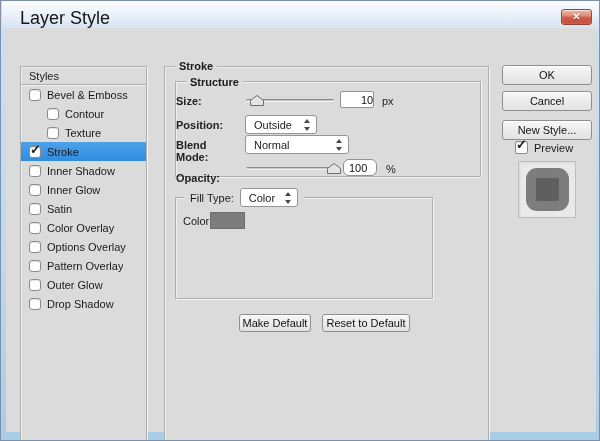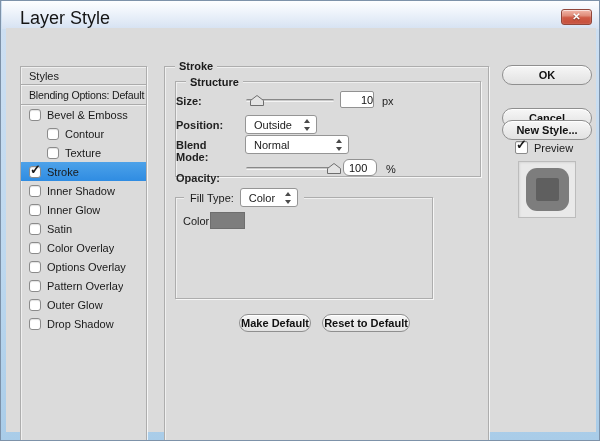--- a/index.html
+++ b/index.html
@@ -79,33 +79,32 @@
     content:""; position:absolute; left:0; border-left:3.5px solid transparent; border-right:3.5px solid transparent;
   }
   .stepper:before { top:0; border-bottom:4px solid #4a4a4a; }
   .stepper:after  { bottom:0; border-top:4px solid #4a4a4a; }
 
   #color-label { position:absolute; left:7px; top:17px; }
   #color-swatch { position:absolute; left:34px; top:14px; width:35px; height:17px;
                   border:1px solid #6e6e6e; cursor:pointer; }
 
   .btn {
-    position:absolute; border:1px solid #8f8f8f; border-radius:10px;
+    position:absolute; border:1px solid #8f8f8f; border-radius:3px;
     background:linear-gradient(180deg,#f7f7f7 0%,#ececec 50%,#e2e2e2 100%);
     box-shadow:inset 0 1px 0 #fff; font-size:11px; color:#111;
     display:flex; align-items:center; justify-content:center; cursor:pointer;
     font-family:"Liberation Sans",sans-serif;
-    font-weight:bold;
   }
   #make-default { left:74px; top:247px; width:72px; height:18px; }
   #reset-default { left:157px; top:247px; width:88px; height:18px;text-align:center; }
 
   
   #ok-btn { left:496px; top:37px; width:90px; height:20px; }
-  #cancel-btn { left:496px; top:80px; width:90px; height:20px; }
+  #cancel-btn { left:496px; top:63px; width:90px; height:20px; }
   #newstyle-btn { left:496px; top:92px; width:90px; height:20px; }
   #preview-wrap { position:absolute; left:509px; top:113px; display:flex; align-items:center; gap:6px; }
   #preview-cb { width:13px; height:13px; flex:0 0 13px; border-radius:2px; }
   #preview-thumb {
     position:absolute; left:512px; top:133px; width:58px; height:57px; background:#e9e9e9;
     border:1px solid #bcbcbc; box-shadow:inset 1px 1px 2px rgba(0,0,0,.08);
   }
   #preview-ring { position:absolute; left:7px; top:6px; width:43px; height:43px; border-radius:11px; background:#7d7d7d; }
   #preview-fill { position:absolute; left:10px; top:10px; width:23px; height:23px; border-radius:2px; background:#5f5f5f; }
 </style>
@@ -116,21 +115,20 @@
   <div id="titlebar">
     <span id="title">Layer Style</span>
     <div id="close-btn">
       <span>✕</span>
     </div>
   </div>
   <div id="body">
 
     <div id="styles-panel" class="groove">
       <div class="s-header">Styles</div>
-      <div class="s-blend">Blending Options: Default</div>
 
       <div class="s-item">
         <span class="cb">
             <span class="check"></span>
           </span>
         <span class="lbl">Bevel &amp; Emboss</span>
       </div>
       <div class="s-item indent">
         <span class="cb">
             <span class="check"></span>

